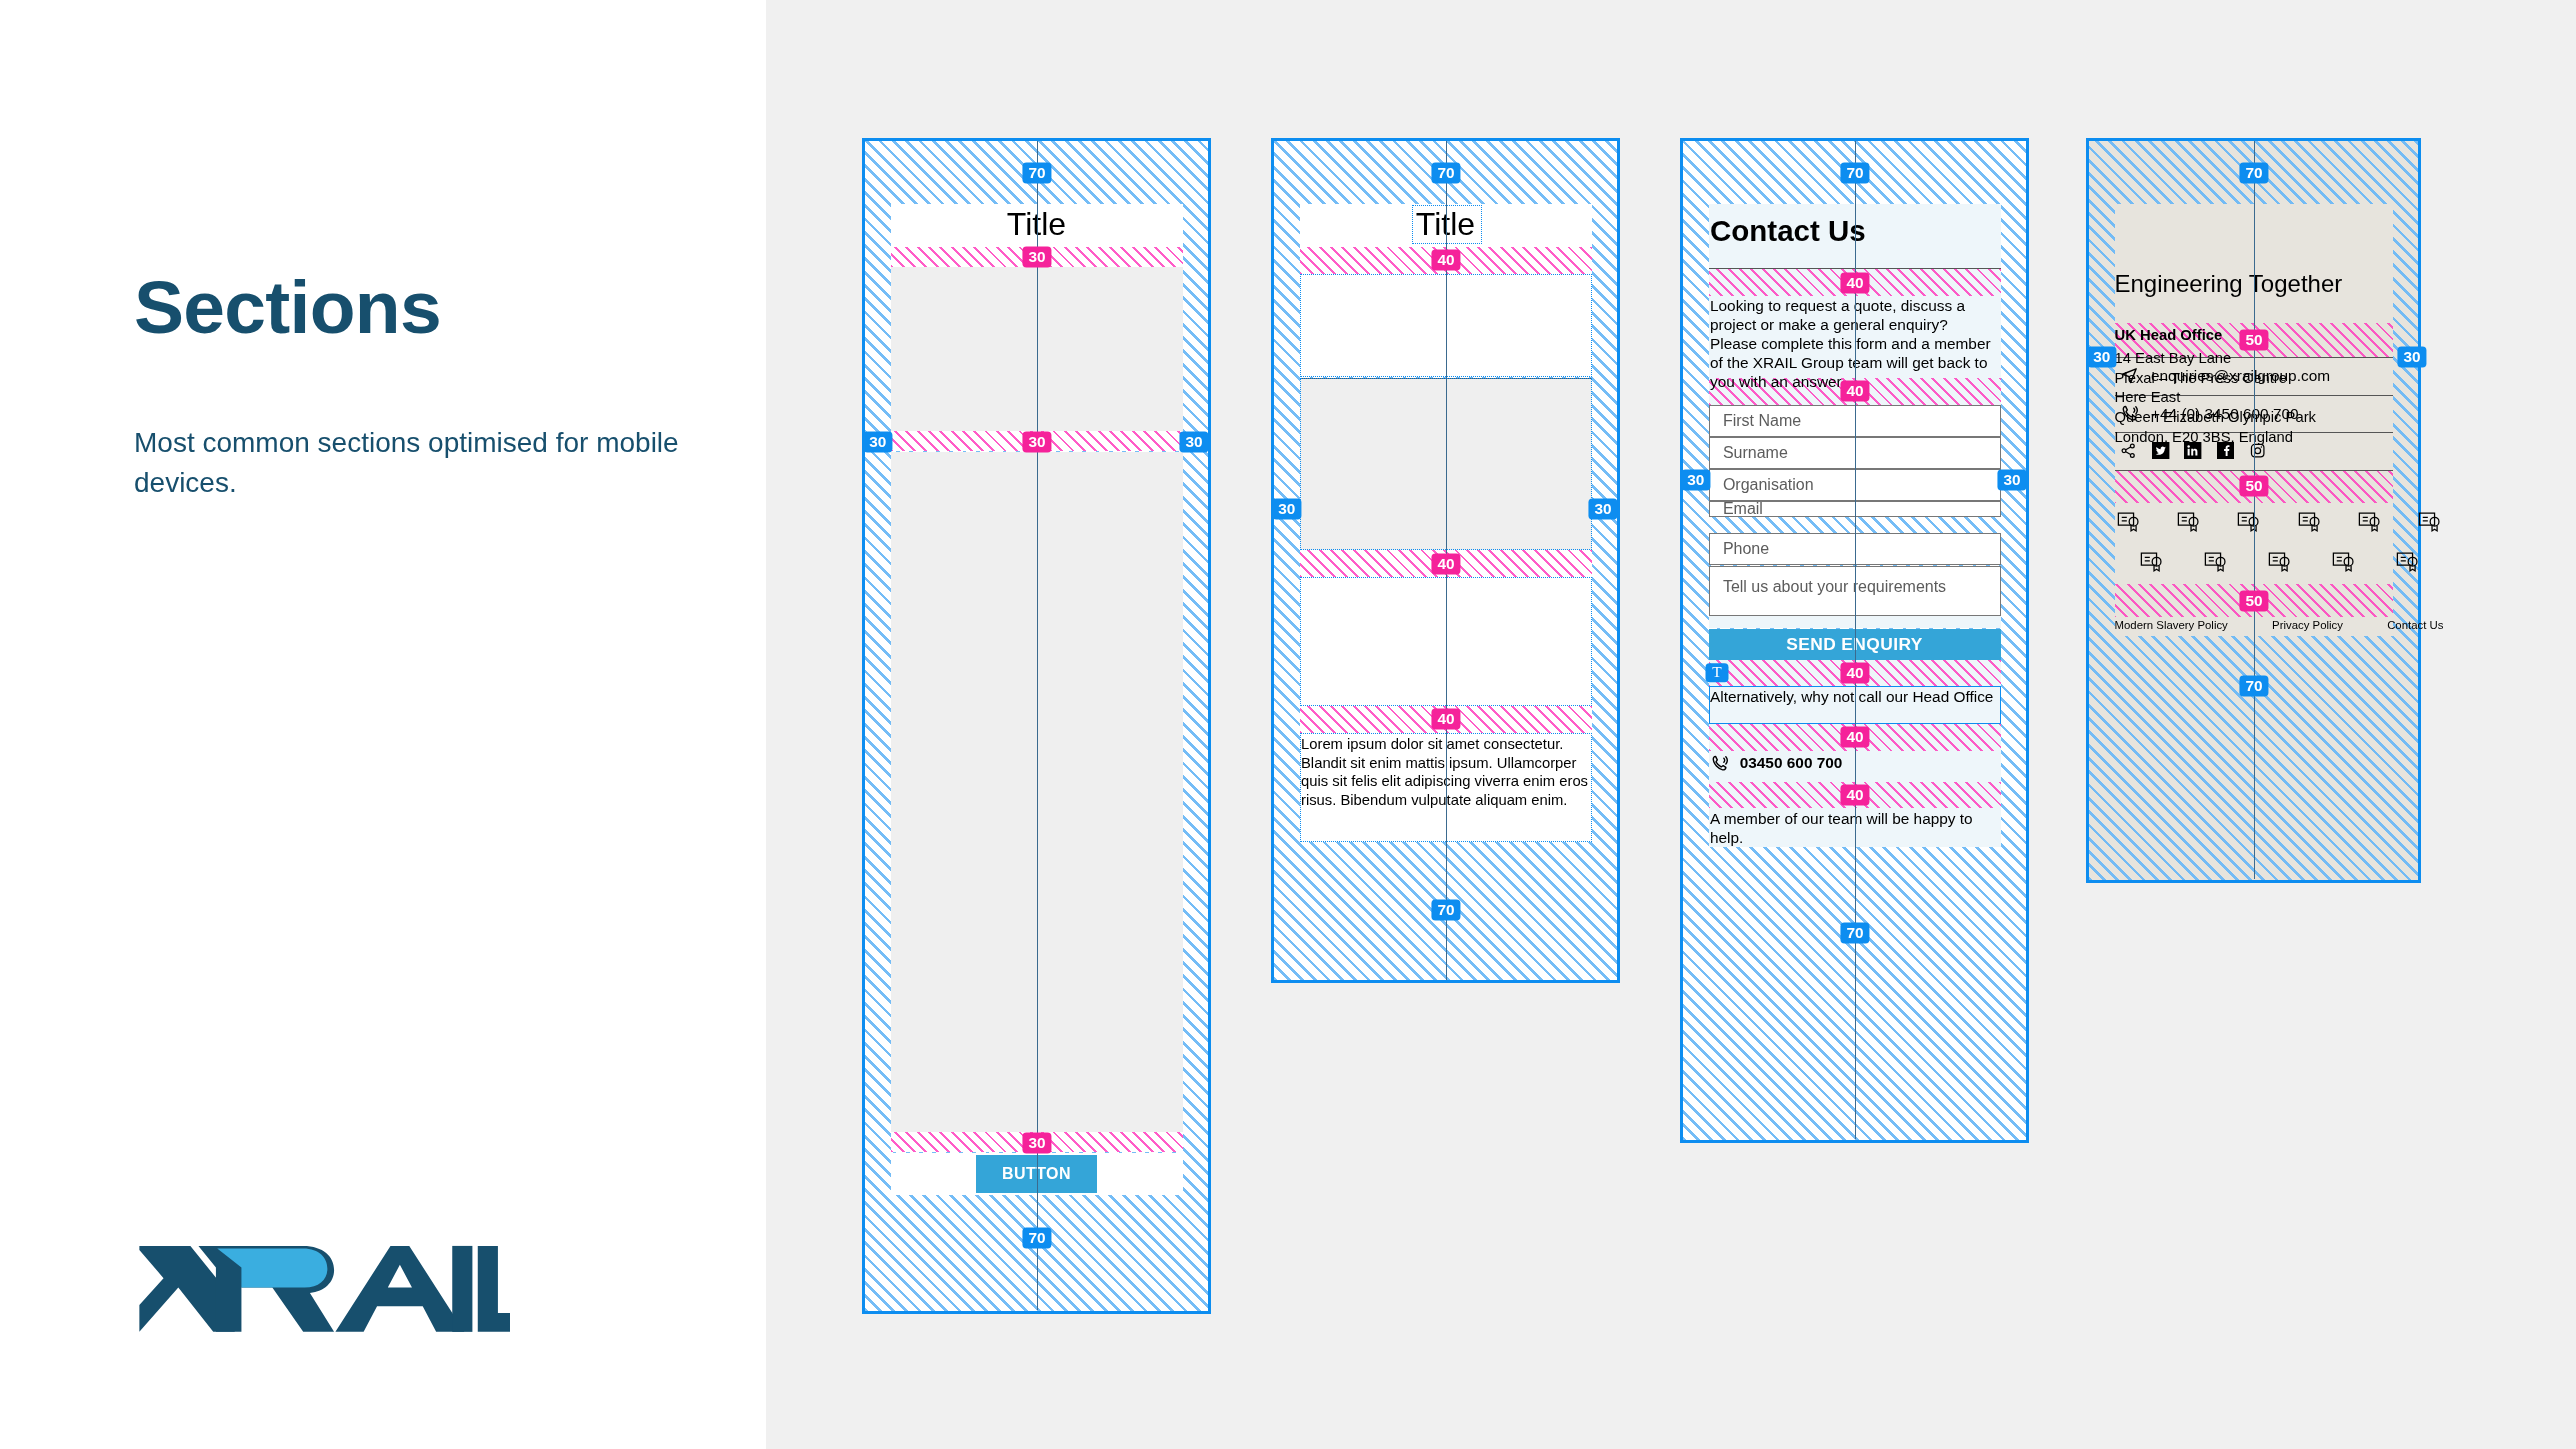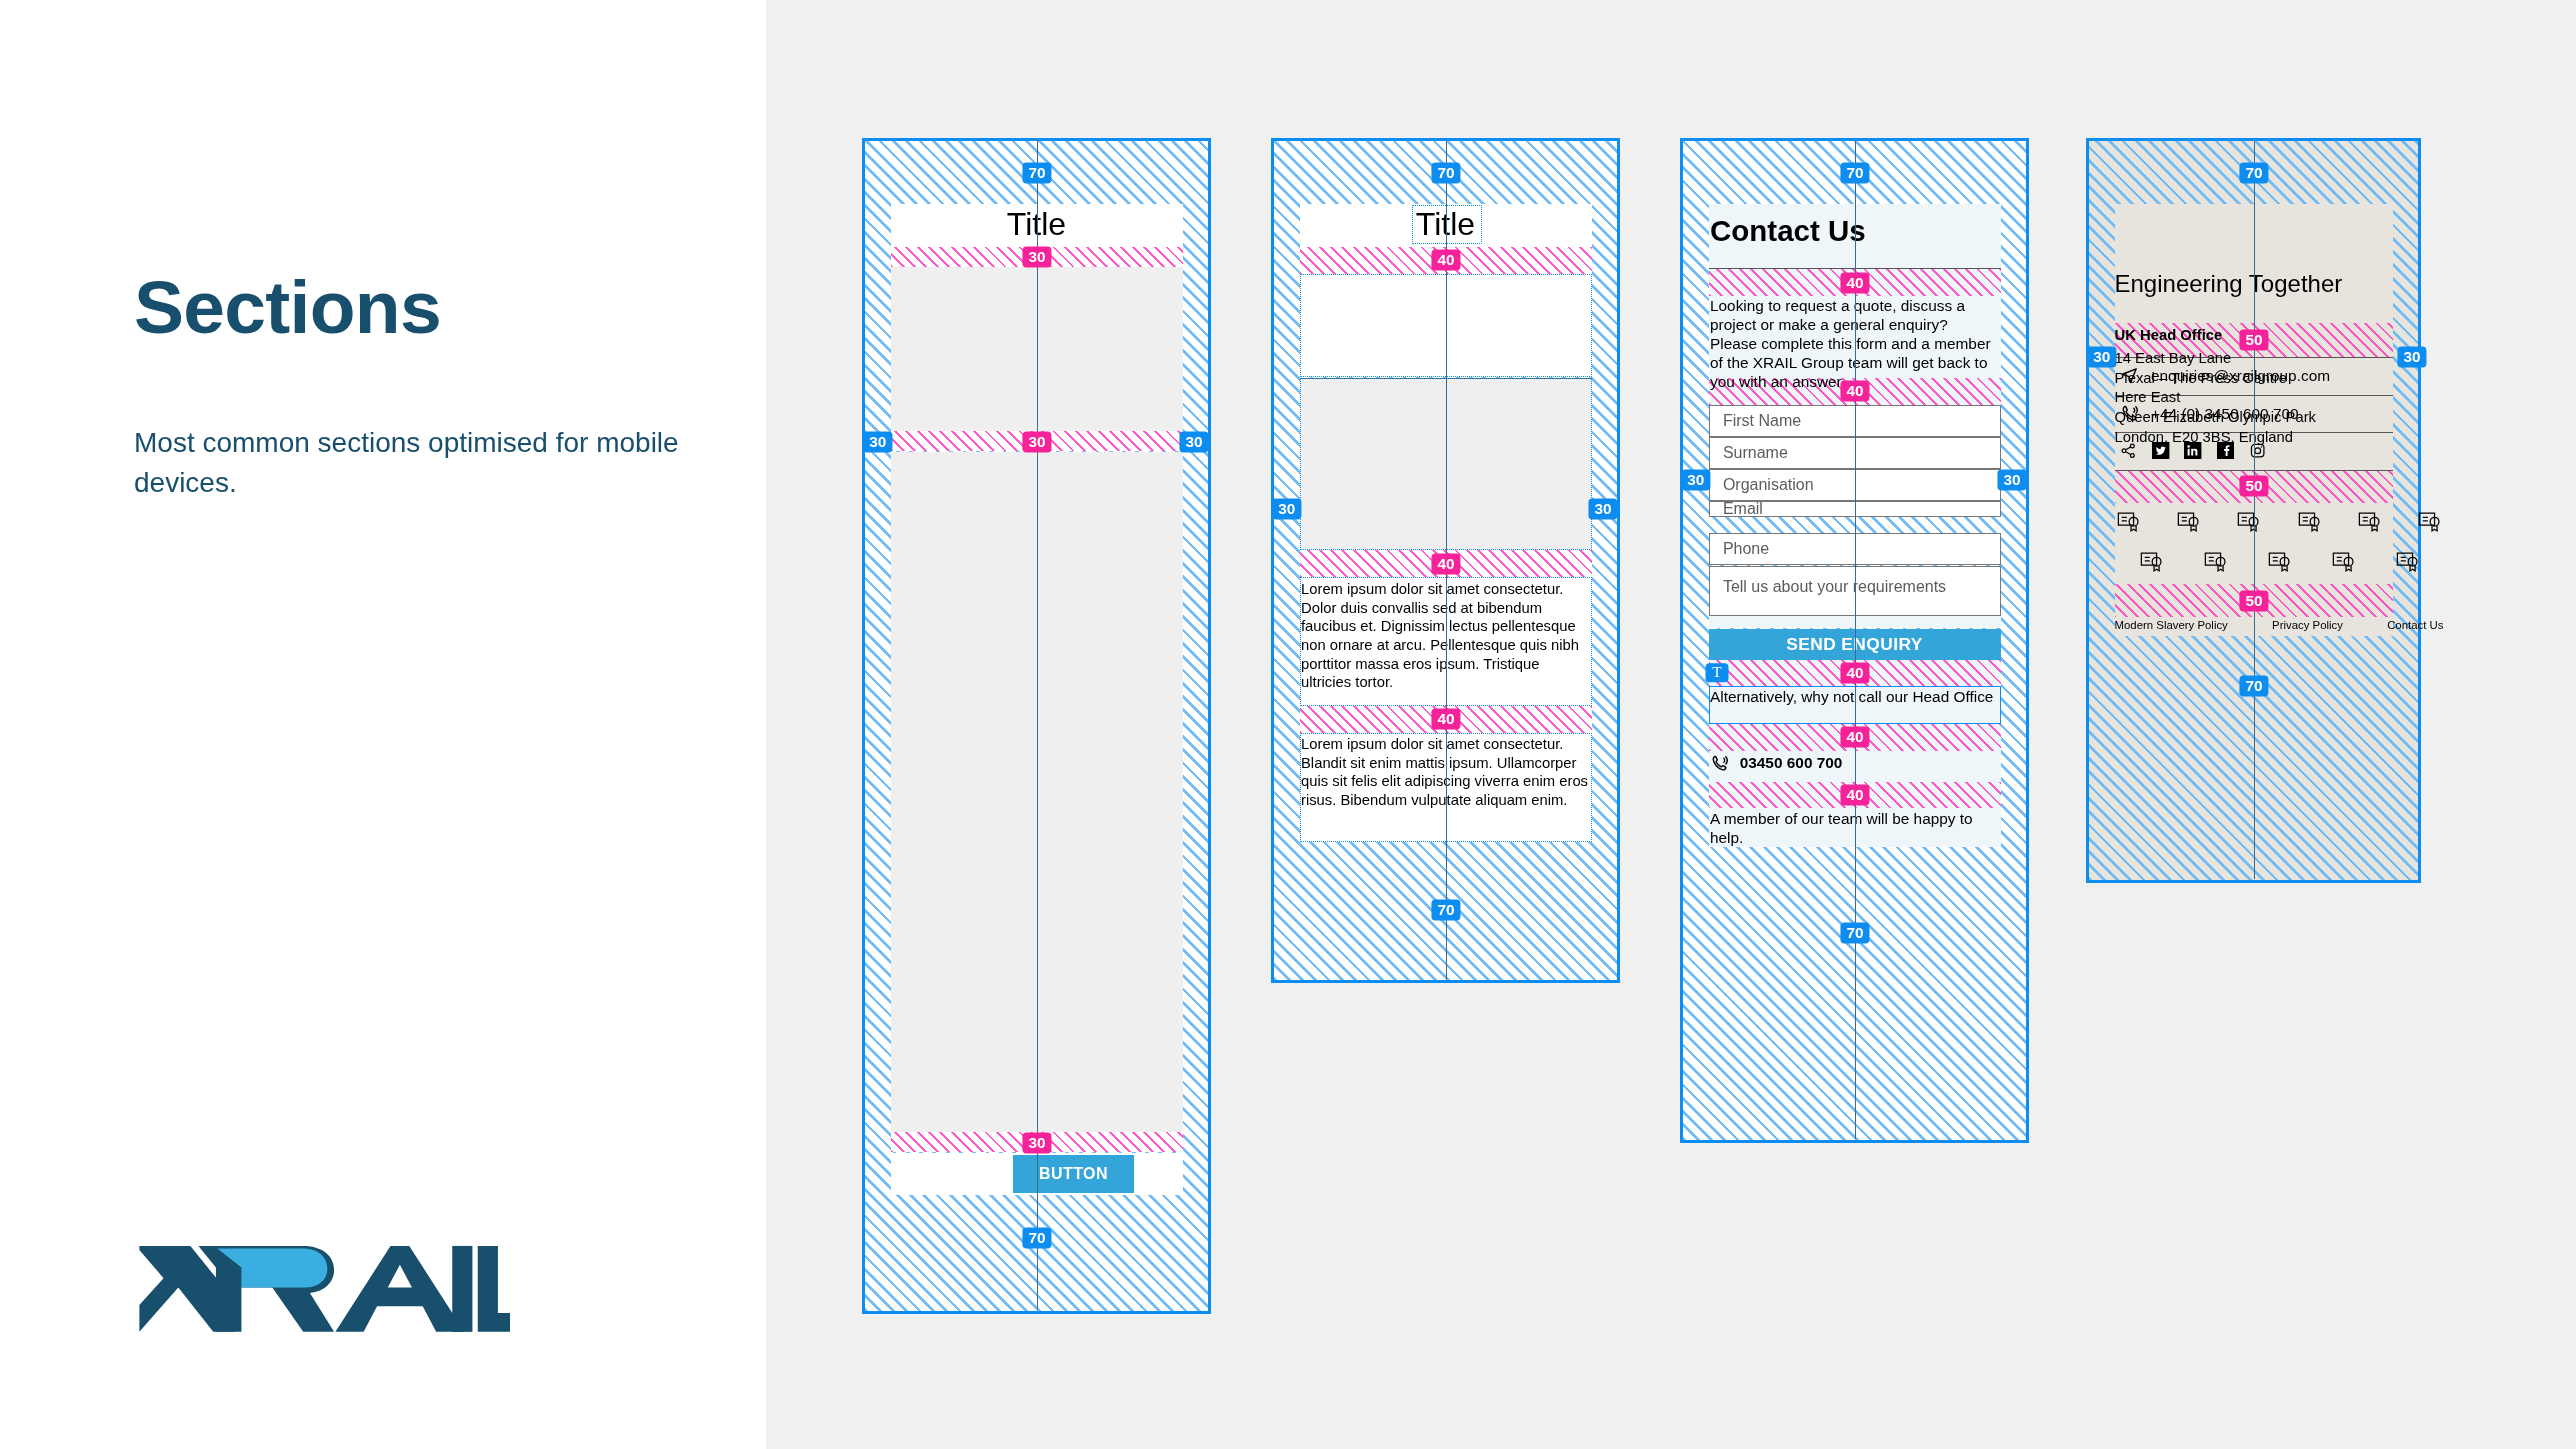--- a/index.html
+++ b/index.html
@@ -126,21 +126,21 @@
   .btn {
     position: absolute; left: 25.5px; right: 25.5px; z-index: 16;
     background: #34a5d8; color: #fff; display: flex;
     align-items: center; justify-content: center;
     font-size: 17.4px; font-weight: 700; letter-spacing: 0.4px;
   }
   .btn-small {
     position: absolute; z-index: 16;
     background: #34a5d8; color: #fff; display: flex;
     align-items: center; justify-content: center;
-    font-size: 16px; font-weight: 700; letter-spacing: 0.4px; margin-left: 37px;
+    font-size: 16px; font-weight: 700; letter-spacing: 0.4px;
   }
 
   
   .ft-tag { font-size: 24px; font-weight: 500; color: #000; }
   .ft-h   { font-size: 14.8px; font-weight: 700; color: #000; }
   .ft-line{ font-size: 14.8px; font-weight: 400; color: #000; line-height: 1.33; }
   .ft-contact { display: flex; align-items: center; gap: 12px; }
   .ft-contact .txt { font-size: 15.4px; color: #000; }
   .soc { display: flex; align-items: center; gap: 14.8px; }
   .ft-links { display: flex; justify-content: space-between; width: 100%; }
@@ -226,21 +226,20 @@
     <div class="band grey" style="top:237px; height:172px;"></div>
     <div class="sel" style="left:25.5px; top:237px; right:25.5px; height:172px;"></div>
     <div class="chip bluechip" style="left:12.7px; top:368px;">30</div>
     <div class="chip bluechip" style="left:329px; top:368px;">30</div>
 
     <div class="pink" style="top:409px; height:27px;"></div>
     <div class="chip pinkchip" style="left:172px; top:423px;">40</div>
 
     <div class="band" style="top:436px; height:129px;"></div>
     <div class="sel" style="left:25.5px; top:436px; right:25.5px; height:129px;"></div>
-    <div class="t body-14" style="left:27px; width:287px; top:439px;">Lorem ipsum dolor sit amet consectetur. Dolor duis convallis sed at bibendum faucibus et. Dignissim lectus pellentesque non ornare at arcu. Pellentesque quis nibh porttitor massa eros ipsum. Tristique ultricies tortor.</div>
 
     <div class="pink" style="top:565px; height:27px;"></div>
     <div class="chip pinkchip" style="left:172px; top:578px;">40</div>
 
     <div class="band" style="top:592px; height:109px;"></div>
     <div class="sel" style="left:25.5px; top:592px; right:25.5px; height:109px;"></div>
     <div class="t body-14" style="left:27px; width:287px; top:594px;">Lorem ipsum dolor sit amet consectetur. Blandit sit enim mattis ipsum. Ullamcorper quis sit felis elit adipiscing viverra enim eros risus. Bibendum vulputate aliquam enim.</div>
 
     <div class="chip bluechip" style="left:172px; top:769px;">70</div>
   </div>

